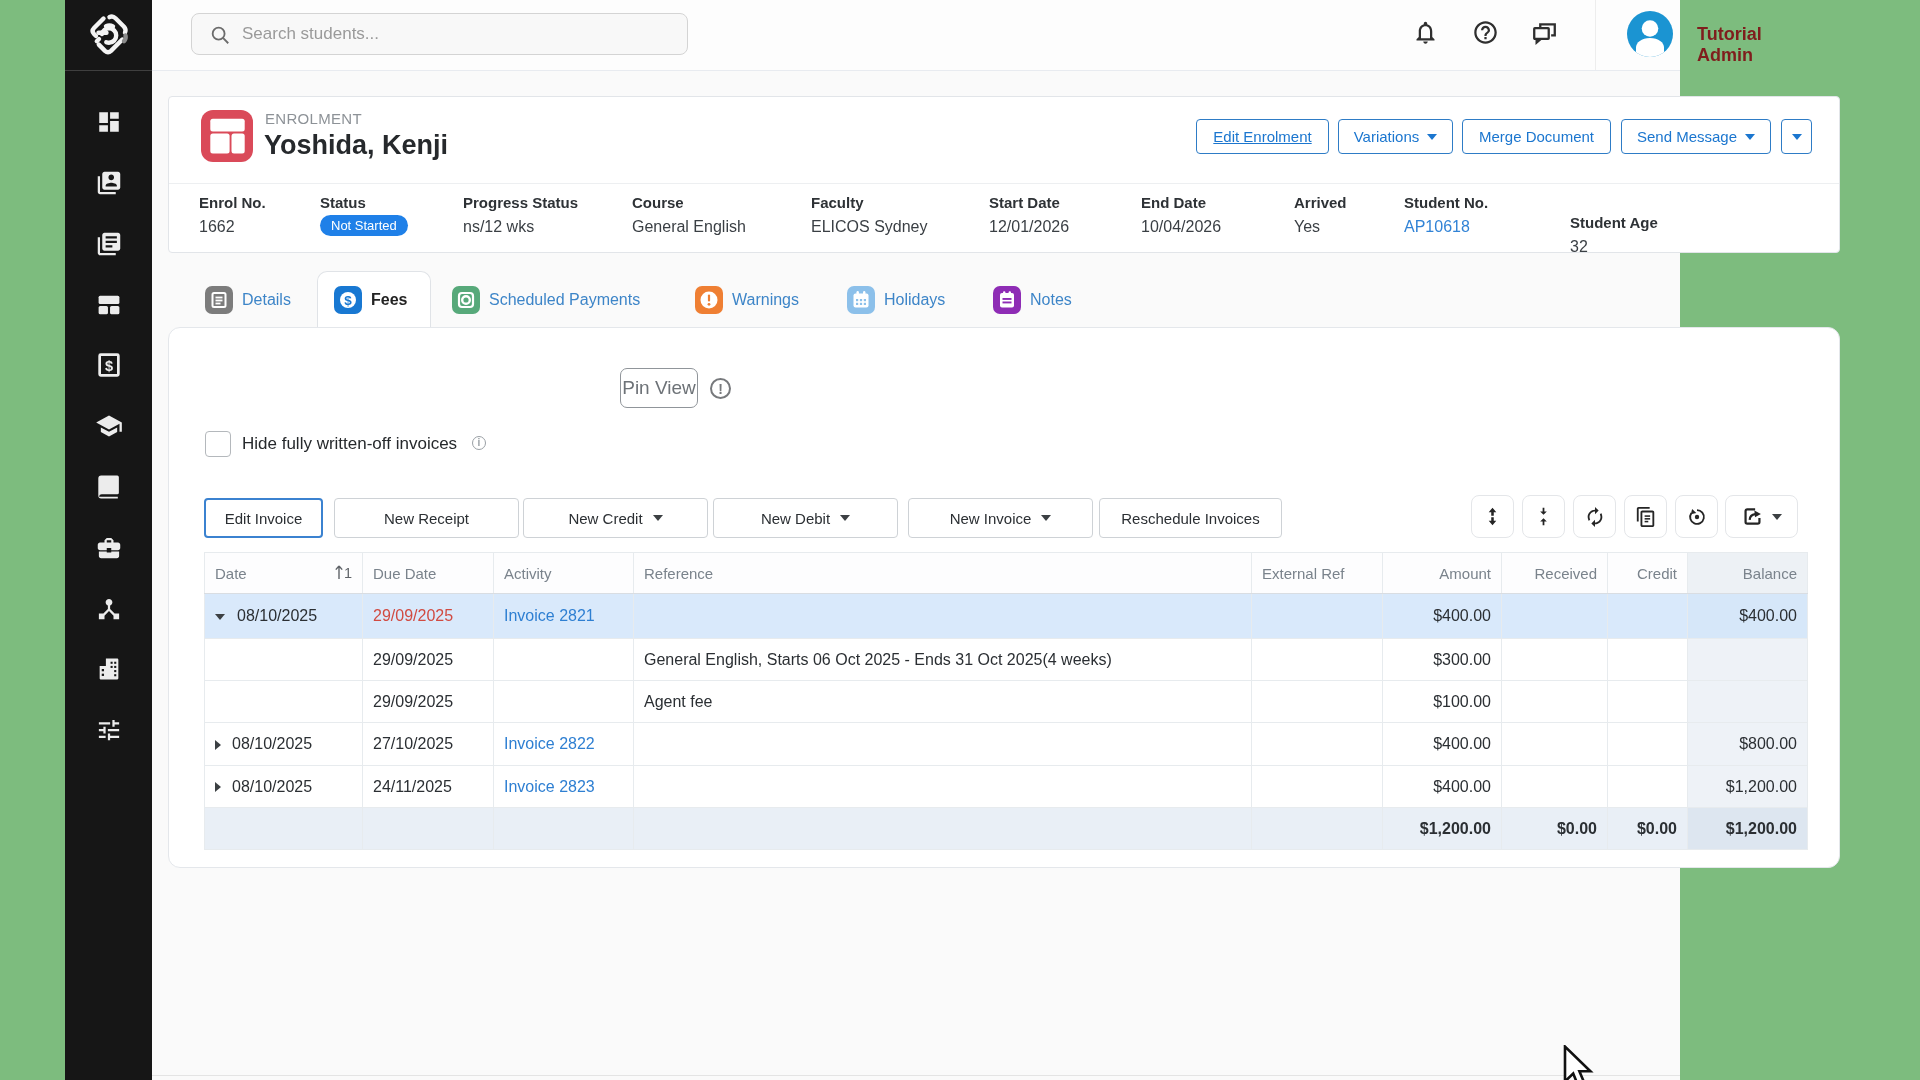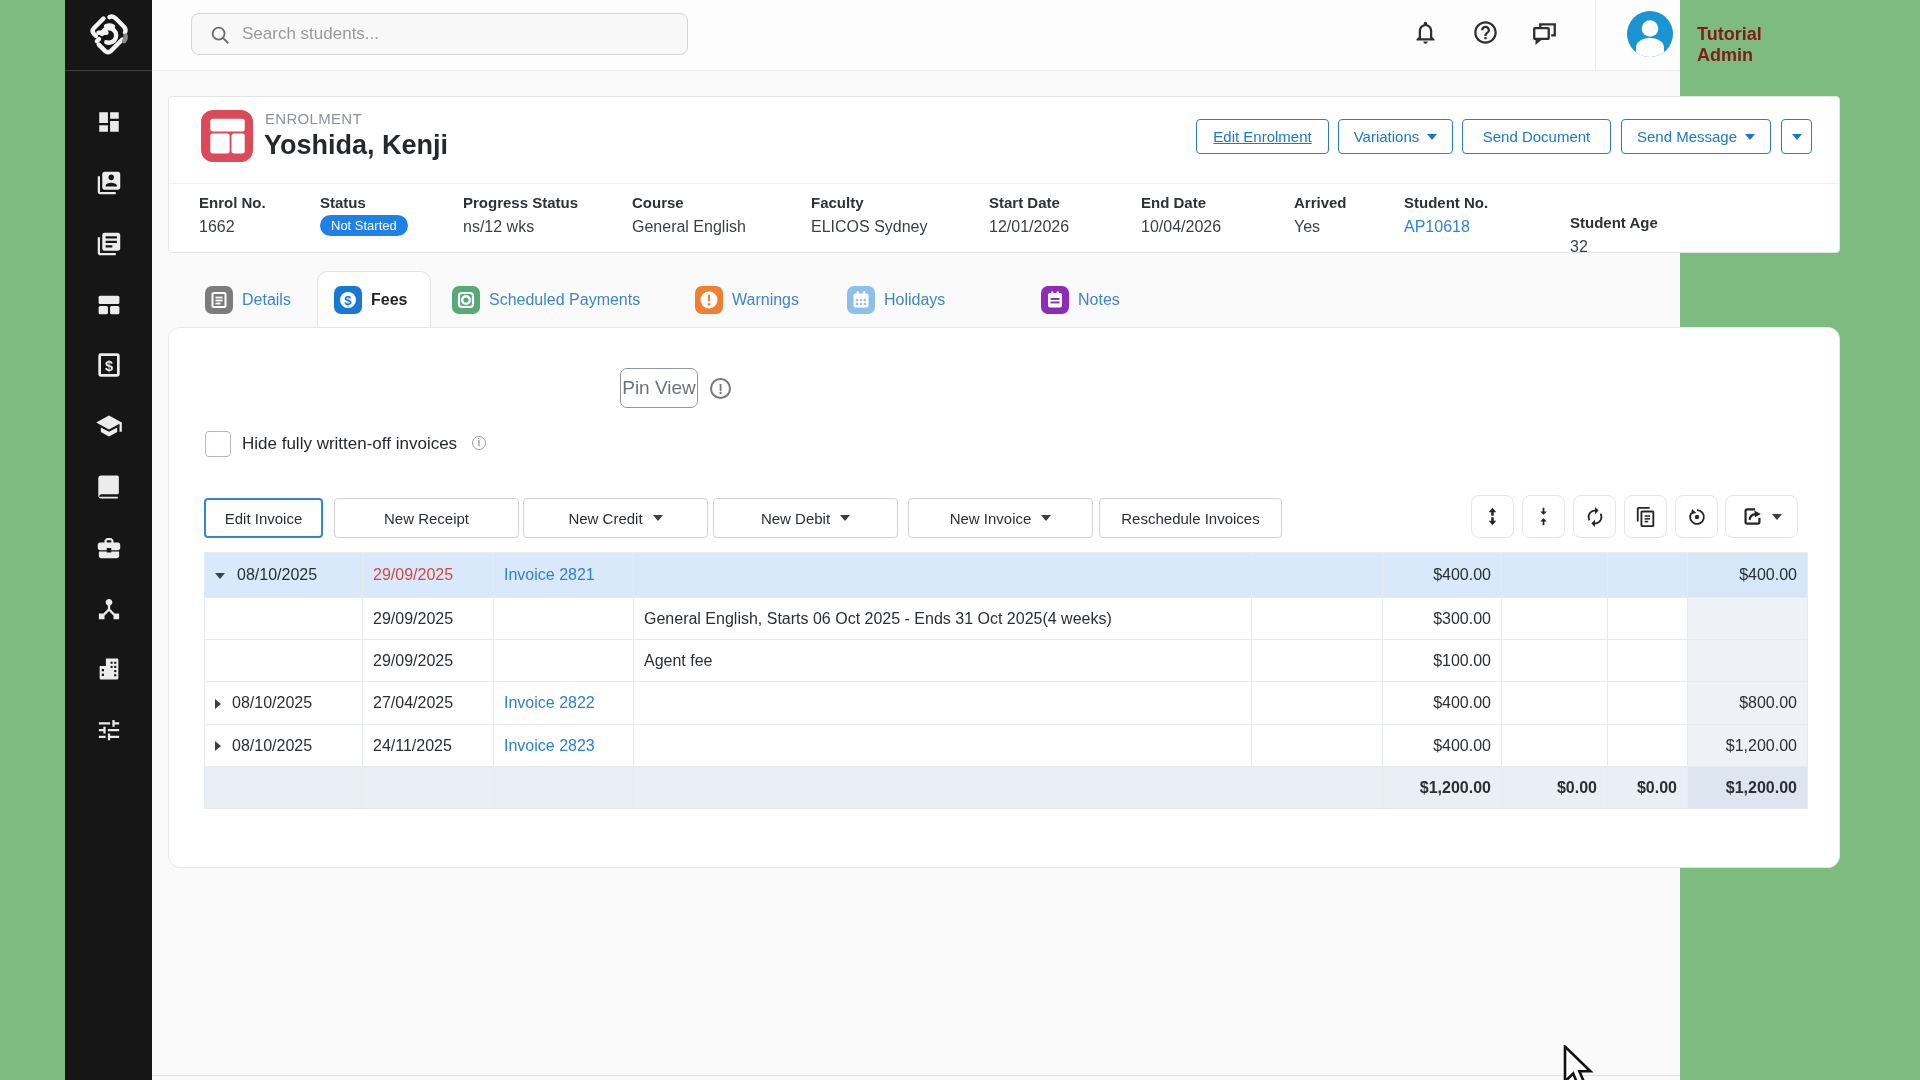--- a/index.html
+++ b/index.html
@@ -158,21 +158,21 @@
   <div id="card">
     <div id="redicon"><svg width="52" height="52" viewBox="0 0 52 52" fill="#fff">
           <rect x="9.3" y="8.8" width="34.4" height="12.6" rx="2.5"></rect>
           <rect x="9.3" y="23.6" width="19.3" height="20" rx="2.5"></rect>
           <rect x="30.5" y="23.6" width="13.2" height="20" rx="2.5"></rect>
         </svg></div>
     <div class="kicker">ENROLMENT</div>
     <h1>Yoshida, Kenji</h1>
     <div class="hbtn" style="left:1027px; width:133px;text-decoration:underline;">Edit Enrolment</div>
     <div class="hbtn" style="left:1169px; width:115px;">Variations <span class="caret"></span></div>
-    <div class="hbtn" style="left:1293px; width:149px;">Send Document</div>
+    <div class="hbtn" style="left:1293px; width:149px;">Merge Document</div>
     <div class="hbtn" style="left:1452px; width:150px;">Send Message <span class="caret"></span></div>
     <div class="hbtn" style="left:1612px; width:31px;">
         <span class="caret"></span>
       </div>
     <div class="hr"></div>
     <div class="fld" style="left:30px;">
         <div class="lb">Enrol No.</div>
         <div class="vl">1662</div>
       </div>
     <div class="fld" style="left:151px;">
@@ -241,21 +241,21 @@
           <rect x="16" y="5" width="2.4" height="4.5" rx="1.2" fill="#fff"></rect>
           <g fill="#8cc0ea">
             <rect x="9" y="13" width="2.2" height="2.2"></rect>
             <rect x="12.9" y="13" width="2.2" height="2.2"></rect>
             <rect x="16.8" y="13" width="2.2" height="2.2"></rect>
             <rect x="9" y="16.8" width="2.2" height="2.2"></rect>
             <rect x="12.9" y="16.8" width="2.2" height="2.2"></rect>
             <rect x="16.8" y="16.8" width="2.2" height="2.2"></rect>
           </g>
         </svg></span>Holidays</div>
-  <div class="tab" style="left:889px;"><span class="ticon" style="background:#8e2cb5;"><svg width="28" height="28" viewBox="0 0 28 28">
+  <div class="tab" style="left:841px;"><span class="ticon" style="background:#8e2cb5;"><svg width="28" height="28" viewBox="0 0 28 28">
           <rect x="7" y="7" width="14" height="14.5" rx="2" fill="#fff"></rect>
           <rect x="10" y="5.2" width="2.4" height="4" rx="1.2" fill="#fff"></rect>
           <rect x="15.6" y="5.2" width="2.4" height="4" rx="1.2" fill="#fff"></rect>
           <g fill="#8e2cb5">
             <rect x="9.5" y="12" width="9" height="1.9"></rect>
             <rect x="9.5" y="15.5" width="9" height="1.9"></rect>
           </g>
         </svg></span>Notes</div>
 
   <div id="panel">
@@ -320,20 +320,33 @@
           <col style="width:131px">
           <col style="width:140px">
           <col style="width:618px">
         <col style="width:131px">
           <col style="width:119px">
           <col style="width:106px">
           <col style="width:80px">
           <col style="width:120px">
       </colgroup>
       <tbody>
+          <tr class="hd" style="height:41px;">
+        <td>Date <span style="float:right; color:#5f6368; font-size:14.5px;"><svg width="10" height="15" viewBox="0 0 10 15" style="vertical-align:-2px;">
+                  <path d="M5 1 L5 14 M5 1 L1.8 4.6 M5 1 L8.2 4.6" stroke="#5f6368" stroke-width="1.4" fill="none"></path>
+                </svg>1</span></td>
+            <td>Due Date</td>
+            <td>Activity</td>
+            <td>Reference</td>
+        <td>External Ref</td>
+            <td class="num">Amount</td>
+            <td class="num">Received</td>
+            <td class="num">Credit</td>
+            <td class="num bal">Balance</td>
+      </tr>
       <tr class="r1" style="height:45px;">
         <td><span class="rowcaret"></span>08/10/2025</td>
             <td style="color:#d14a41;">29/09/2025</td>
             <td class="link">Invoice 2821</td>
             <td></td>
         <td></td>
             <td class="num">$400.00</td>
             <td></td>
             <td></td>
             <td class="num bal">$400.00</td>
@@ -355,21 +368,21 @@
             <td></td>
             <td>Agent fee</td>
         <td></td>
             <td class="num">$100.00</td>
             <td></td>
             <td></td>
             <td class="bal"></td>
       </tr>
       <tr style="height:43px;">
         <td><span class="rowcaret r"></span>08/10/2025</td>
-            <td>27/04/2025</td>
+            <td>27/10/2025</td>
             <td class="link">Invoice 2822</td>
             <td></td>
         <td></td>
             <td class="num">$400.00</td>
             <td></td>
             <td></td>
             <td class="num bal">$800.00</td>
       </tr>
       <tr style="height:42px;">
         <td><span class="rowcaret r"></span>08/10/2025</td>

